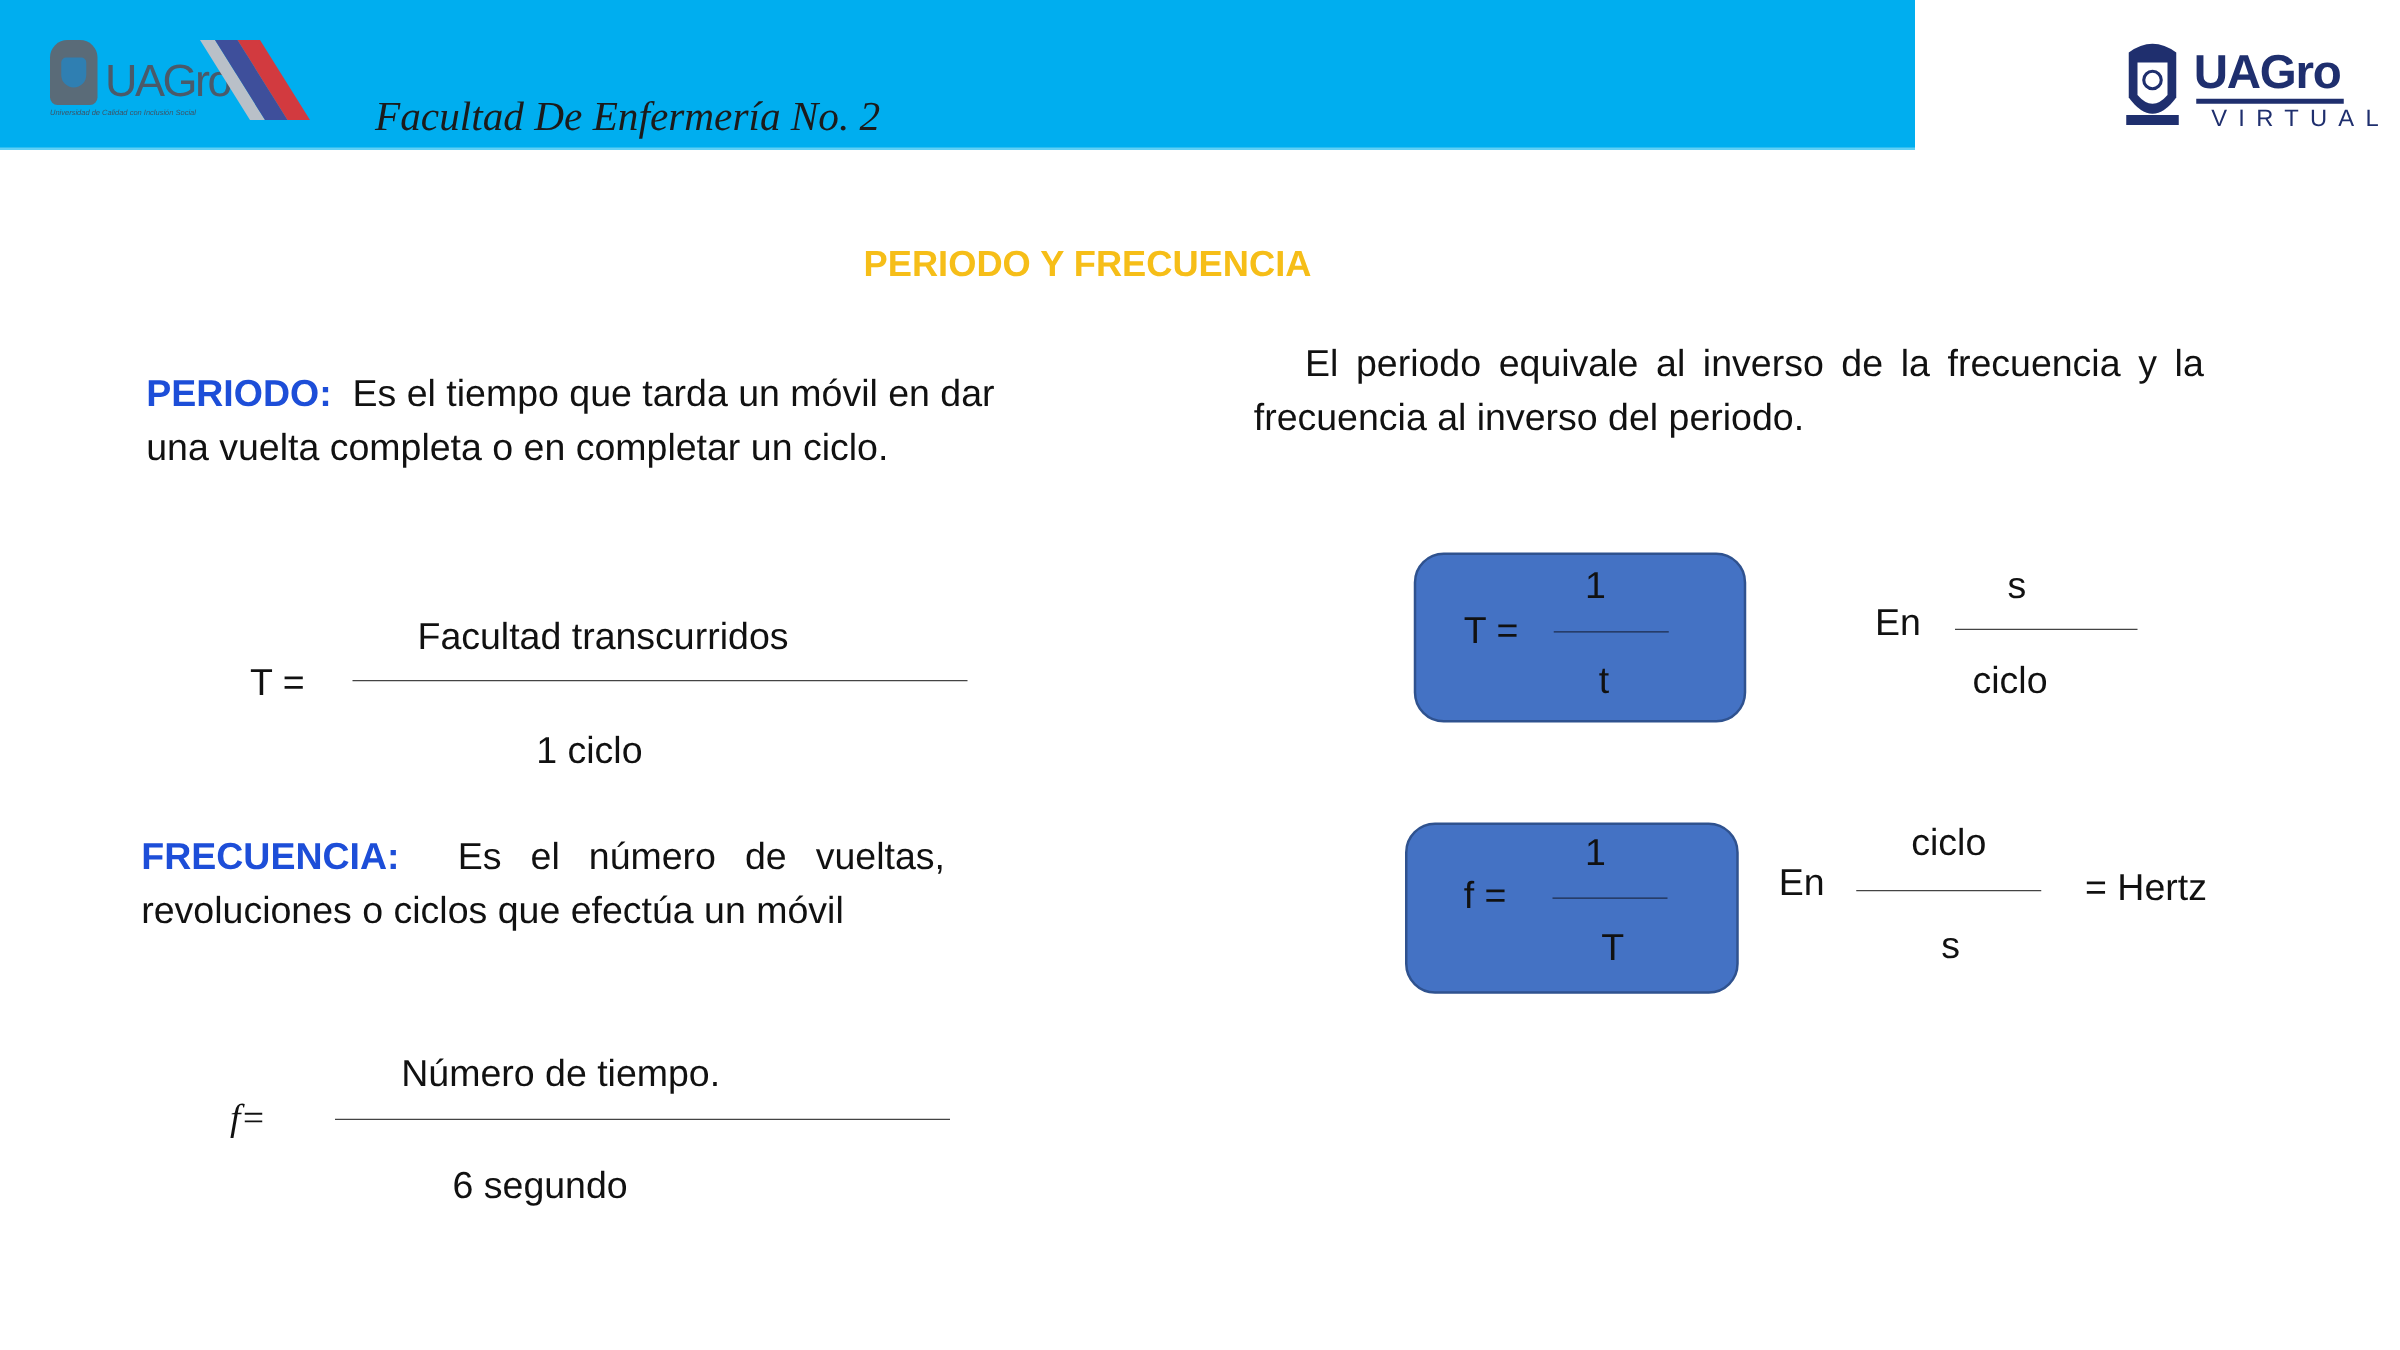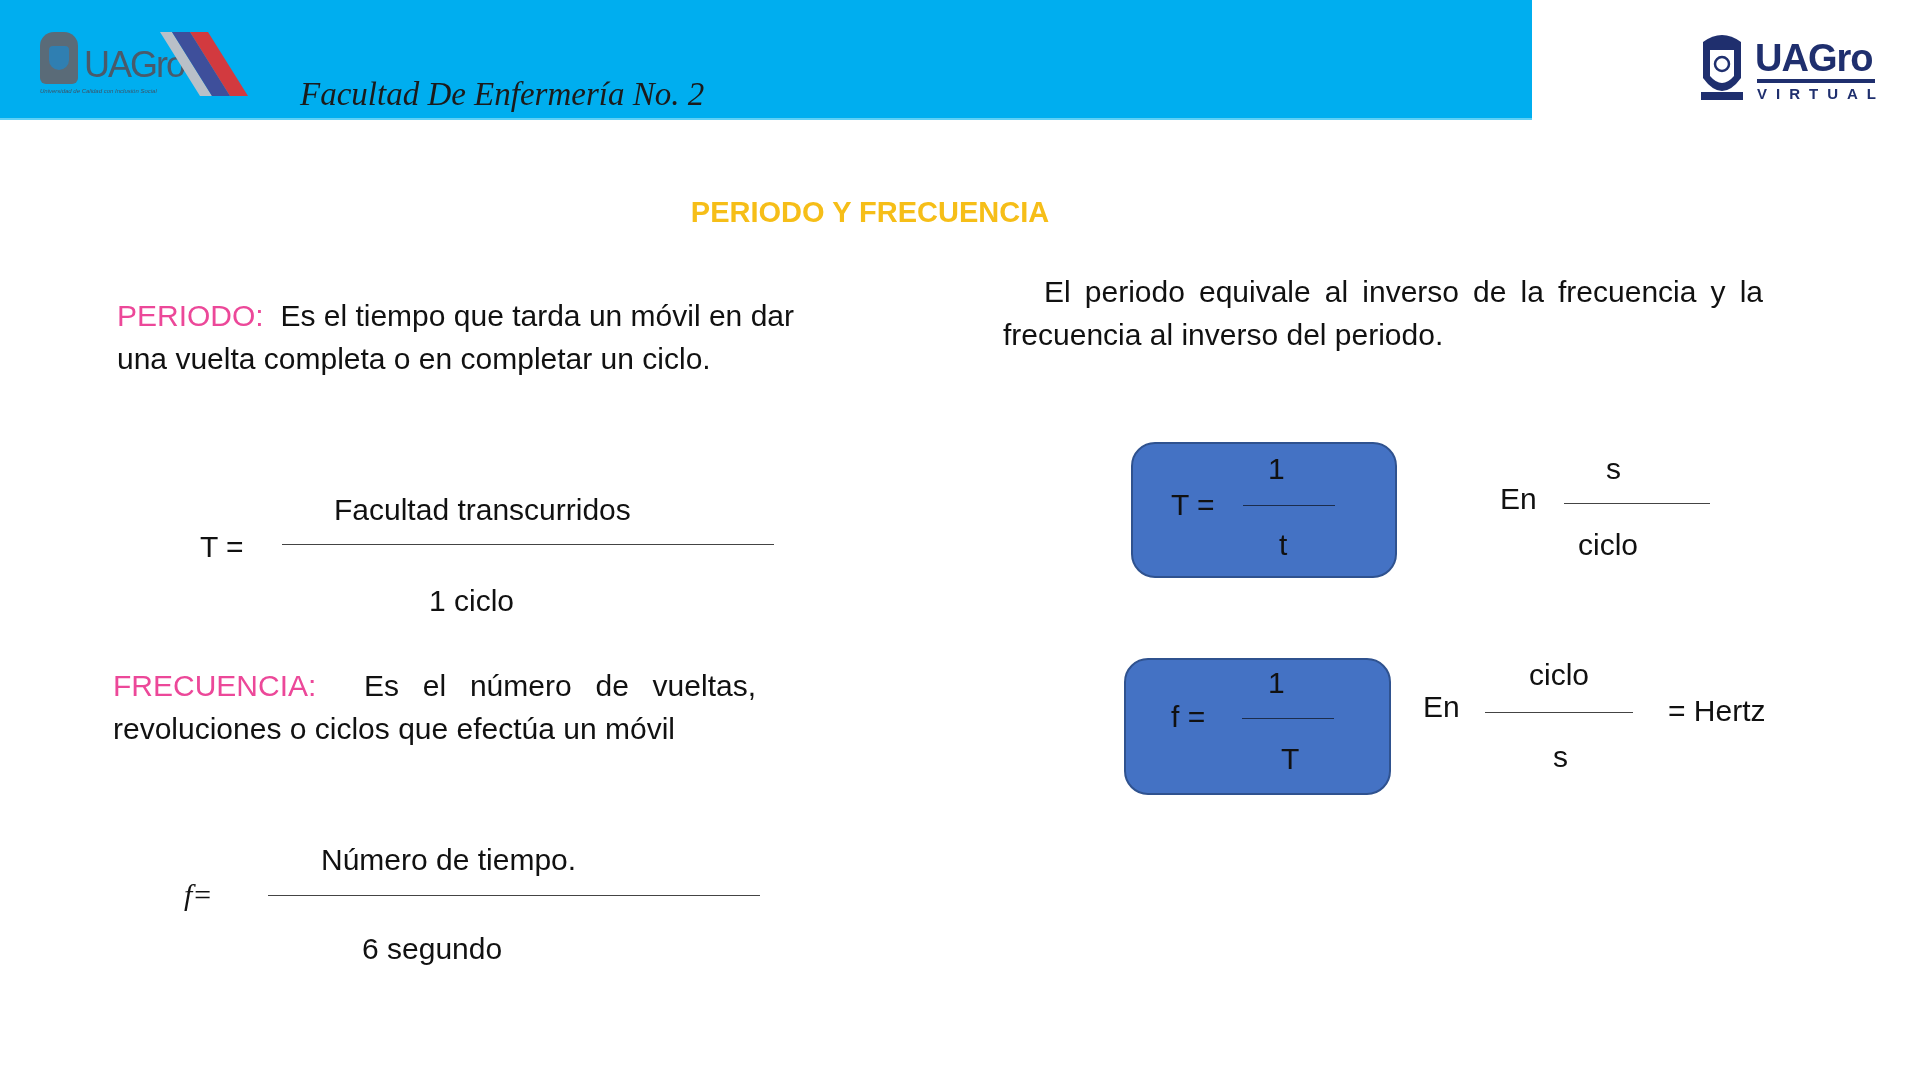--- a/index.html
+++ b/index.html
@@ -10,24 +10,24 @@
   .uag-text{position:absolute;left:46px;top:14px;font-size:36px;color:#4a5a6a;letter-spacing:-2px;font-family:"Liberation Sans",sans-serif;}
   .uag-tag{position:absolute;left:2px;top:58px;font-size:6px;color:#3d5366;font-style:italic;white-space:nowrap;}
   .crest{position:absolute;left:2px;top:2px;width:38px;height:52px;background:#5a6b78;border-radius:14px 14px 6px 6px;}
   .crest-inner{position:absolute;left:9px;top:14px;width:20px;height:24px;background:#2f7fb2;border-radius:4px 4px 10px 10px;}
   .stripes{position:absolute;left:122px;top:2px;width:90px;height:64px;}
   .header-title{left:300px;top:36px;font-family:"Liberation Serif","DejaVu Serif",serif;font-style:italic;font-size:33px;color:#1b1b1b;white-space:nowrap;margin-top:40px;}
   .logo-right{left:1693px;top:29px;width:188px;height:80px;background:#fff;}
   .lr-crest{position:absolute;left:4px;top:3px;width:50px;height:72px;}
   .lr-uag{position:absolute;left:62px;top:8px;font-size:38px;font-weight:bold;color:#1f2f6e;letter-spacing:-1px;}
   .lr-edu{position:absolute;left:64px;top:50px;width:118px;height:4px;background:#1f2f6e;}
-  .lr-virtual{position:absolute;left:64px;top:56px;font-size:15px;font-weight:bold;color:#1f2f6e;letter-spacing:9px;}
+  .lr-virtual{position:absolute;left:76px;top:56px;font-size:19px;font-weight:normal;color:#1f2f6e;letter-spacing:9px;}
   .title{left:0;width:1740px;top:196px;text-align:center;font-size:29px;font-weight:bold;color:#F6BE18;font-family:"Liberation Sans",sans-serif;}
   .para{font-size:30px;line-height:43px;color:#111;font-family:"Liberation Sans",sans-serif;}
-  .kw{color:#ec4899;font-weight:normal;}
+  .kw{color:#1d4ed8;font-weight:bold;}
   .fr-line{height:0;border-top:1.5px solid #444;}
   .fs{font-size:30px;color:#111;white-space:nowrap;font-family:"Liberation Sans",sans-serif;}
   .box{background:#4472C4;border:2px solid #2F528F;border-radius:24px;box-sizing:border-box;}
   .box-line{height:0;border-top:1.5px solid #1c2d4d;}
   .justify{text-align:justify;text-align-last:left;}
 </style>
 </head>
 <body>
 
 <div class="abs header">

